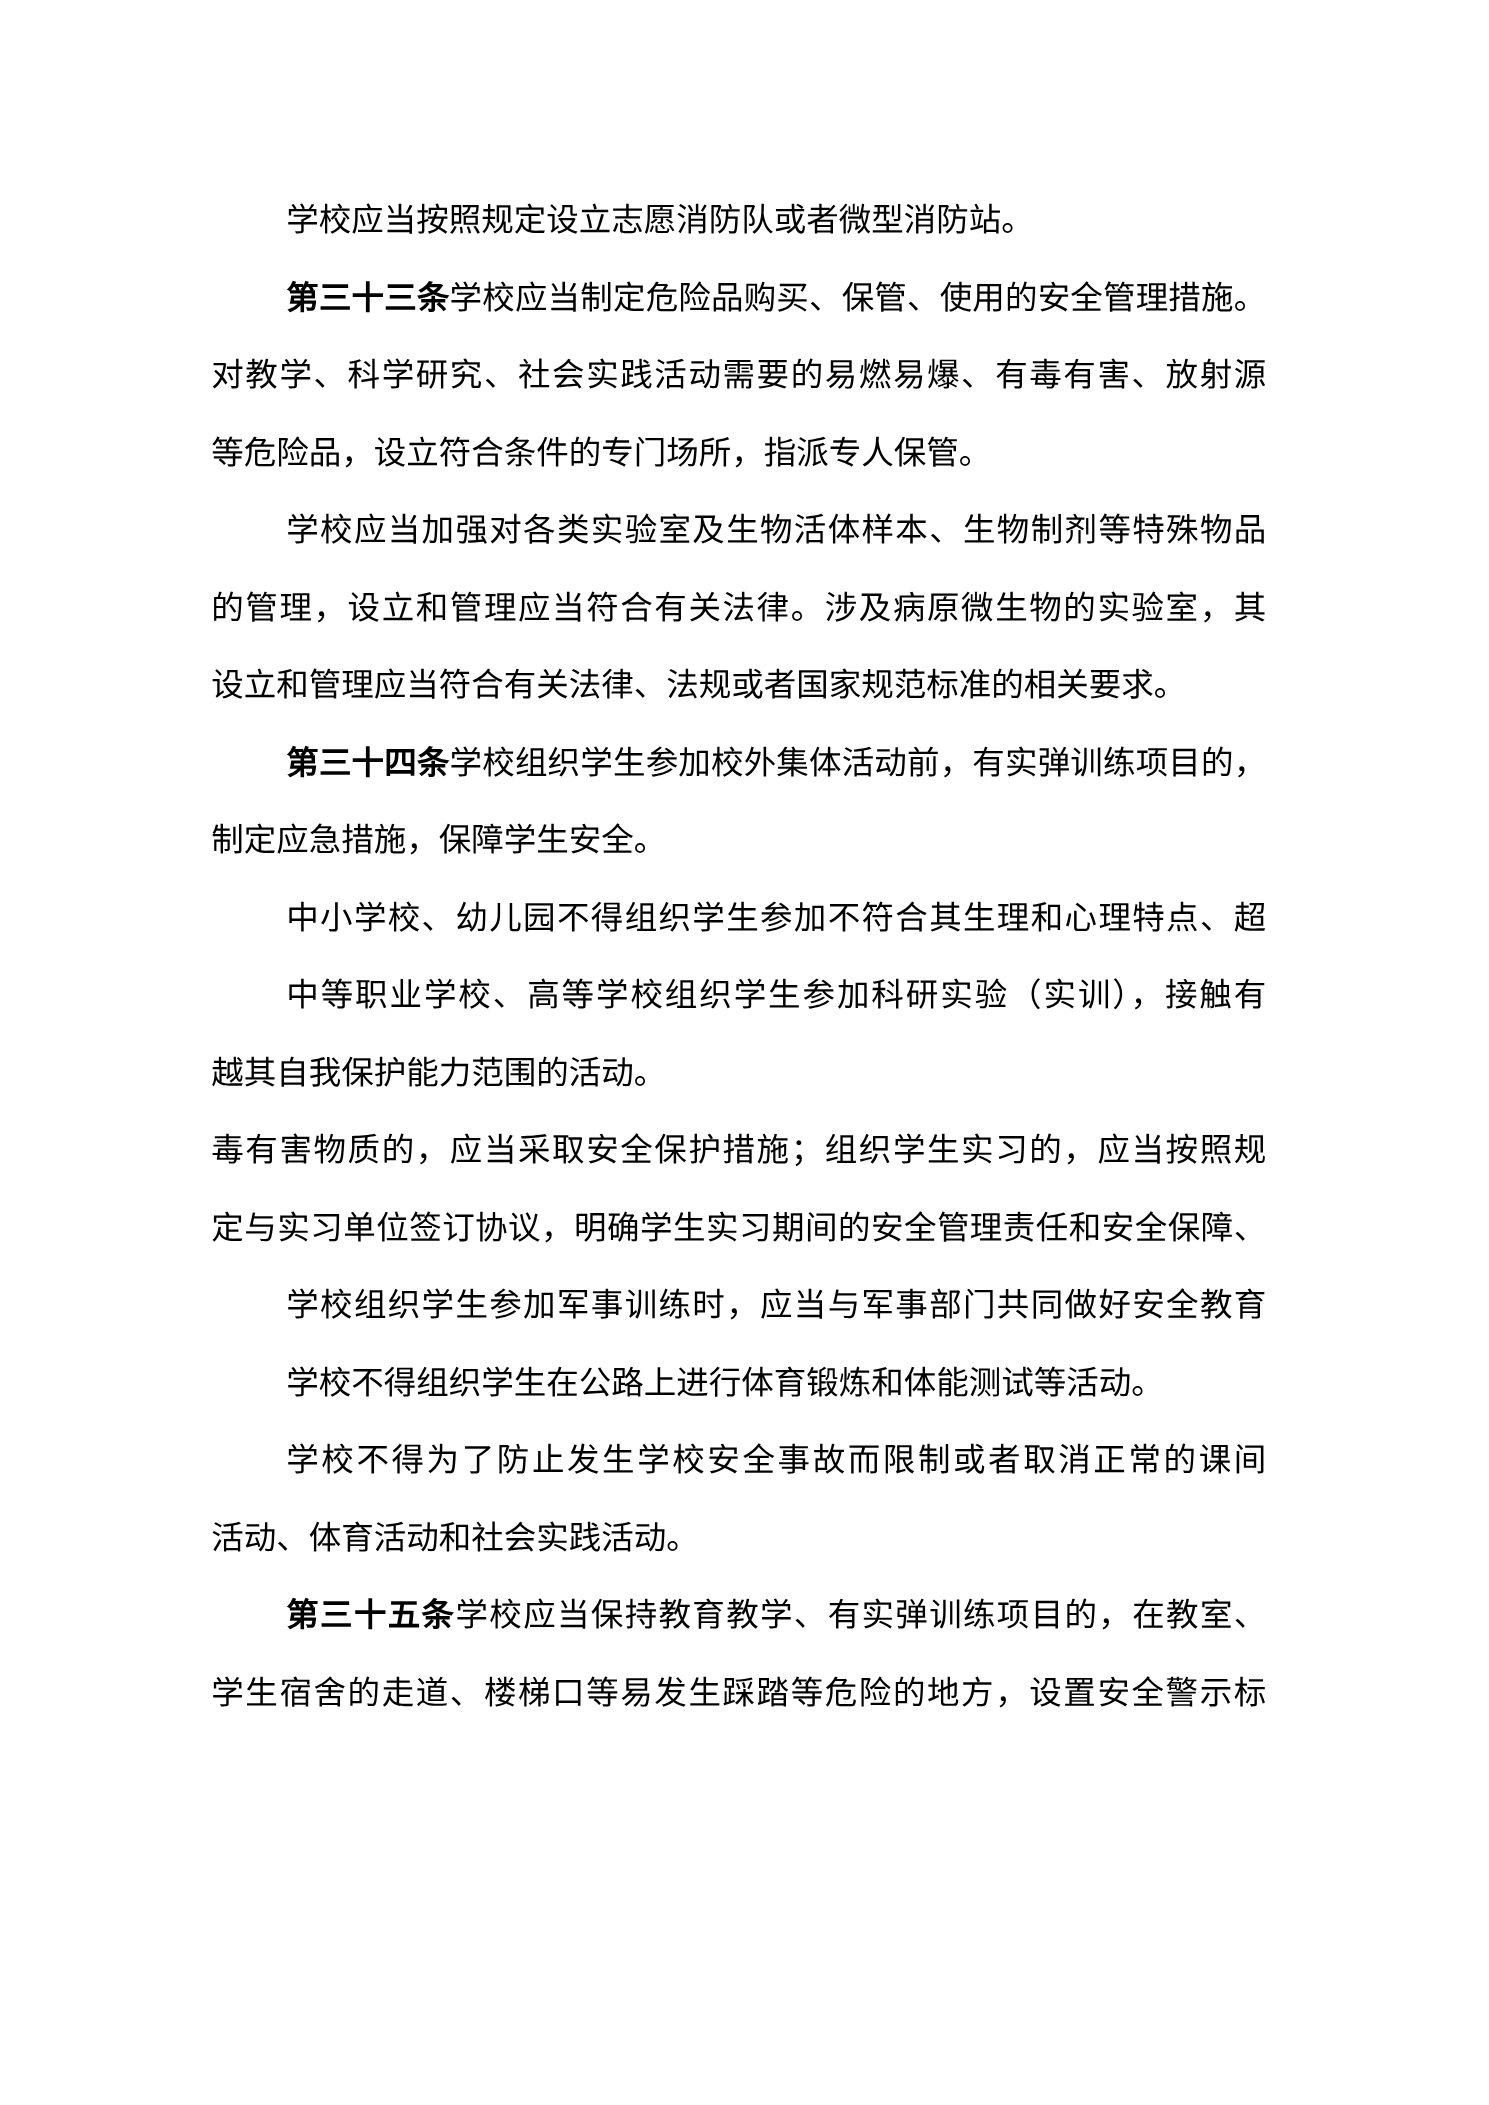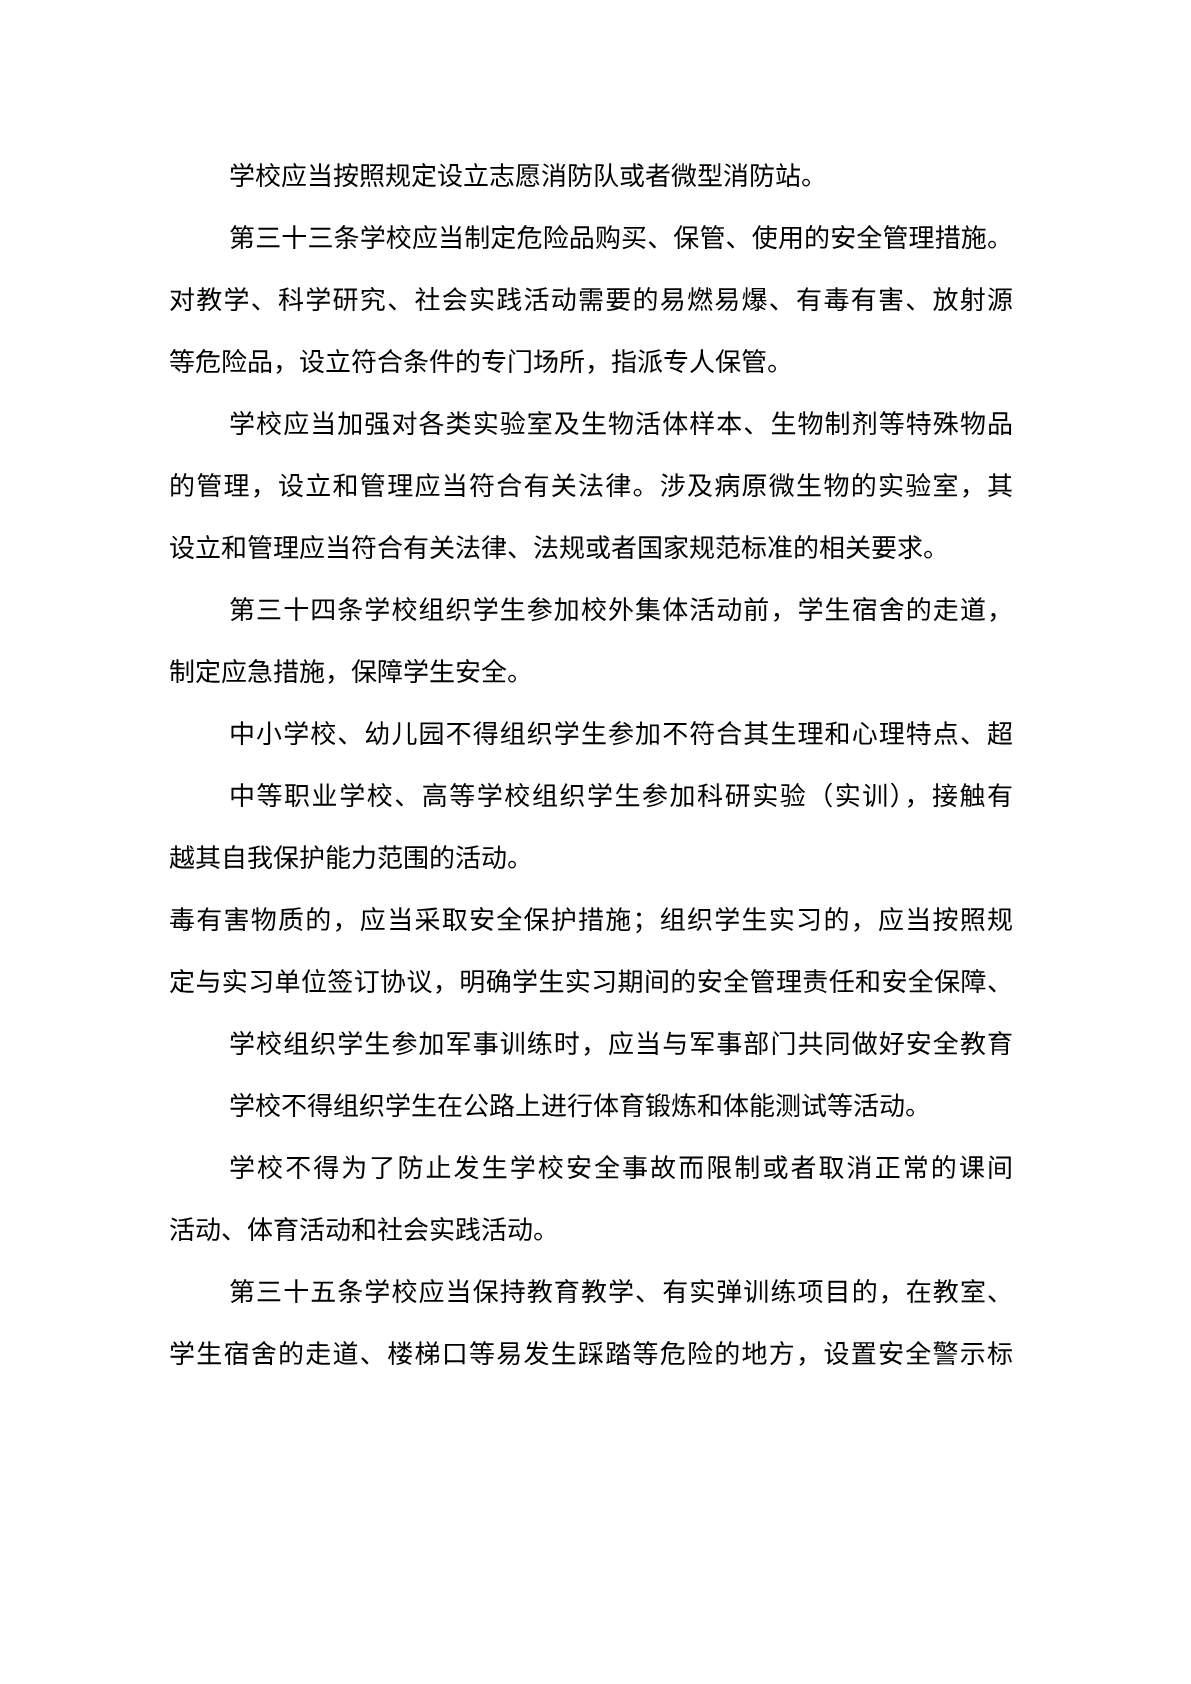--- a/index.html
+++ b/index.html
@@ -38,36 +38,36 @@
   }
   .line.fill {
     text-align: justify;
     text-align-last: justify;
     text-justify: inter-character;
   }
   .line.indent {
     text-indent: 60px;
   }
   .run-bold {
-    font-weight: 400;
+    font-weight: 700;
   }
 </style>
 </head>
 <body>
 
 <div class="page">
   <div class="doc-body" style="background: rgb(255, 255, 255); color: rgb(0, 0, 0);">
       <div class="line indent"><span class="run">学校应当按照规定设立志愿消防队或者微型消防站。</span></div>
       <div class="line fill indent"><span class="run-bold">第三十三条</span><span class="run">学校应当制定危险品购买、保管、使用的安全管理措施。</span></div>
       <div class="line fill"><span class="run">对教学、科学研究、社会实践活动需要的易燃易爆、有毒有害、放射源</span></div>
       <div class="line"><span class="run">等危险品，设立符合条件的专门场所，指派专人保管。</span></div>
       <div class="line fill indent"><span class="run">学校应当加强对各类实验室及生物活体样本、生物制剂等特殊物品</span></div>
       <div class="line fill"><span class="run">的管理，设立和管理应当符合有关法律。涉及病原微生物的实验室，其</span></div>
       <div class="line"><span class="run">设立和管理应当符合有关法律、法规或者国家规范标准的相关要求。</span></div>
-      <div class="line fill indent"><span class="run-bold">第三十四条</span><span class="run">学校组织学生参加校外集体活动前，学生宿舍的走道，</span></div>
+      <div class="line fill indent"><span class="run-bold">第三十四条</span><span class="run">学校组织学生参加校外集体活动前，有实弹训练项目的，</span></div>
       <div class="line"><span class="run">制定应急措施，保障学生安全。</span></div>
       <div class="line fill indent"><span class="run">中小学校、幼儿园不得组织学生参加不符合其生理和心理特点、超</span></div>
       <div class="line fill indent"><span class="run">中等职业学校、高等学校组织学生参加科研实验（实训），接触有</span></div>
       <div class="line"><span class="run">越其自我保护能力范围的活动。</span></div>
       <div class="line fill"><span class="run">毒有害物质的，应当采取安全保护措施；组织学生实习的，应当按照规</span></div>
       <div class="line fill"><span class="run">定与实习单位签订协议，明确学生实习期间的安全管理责任和安全保障、</span></div>
       <div class="line fill indent"><span class="run">学校组织学生参加军事训练时，应当与军事部门共同做好安全教育</span></div>
       <div class="line indent"><span class="run">学校不得组织学生在公路上进行体育锻炼和体能测试等活动。</span></div>
       <div class="line fill indent"><span class="run">学校不得为了防止发生学校安全事故而限制或者取消正常的课间</span></div>
       <div class="line"><span class="run">活动、体育活动和社会实践活动。</span></div>

